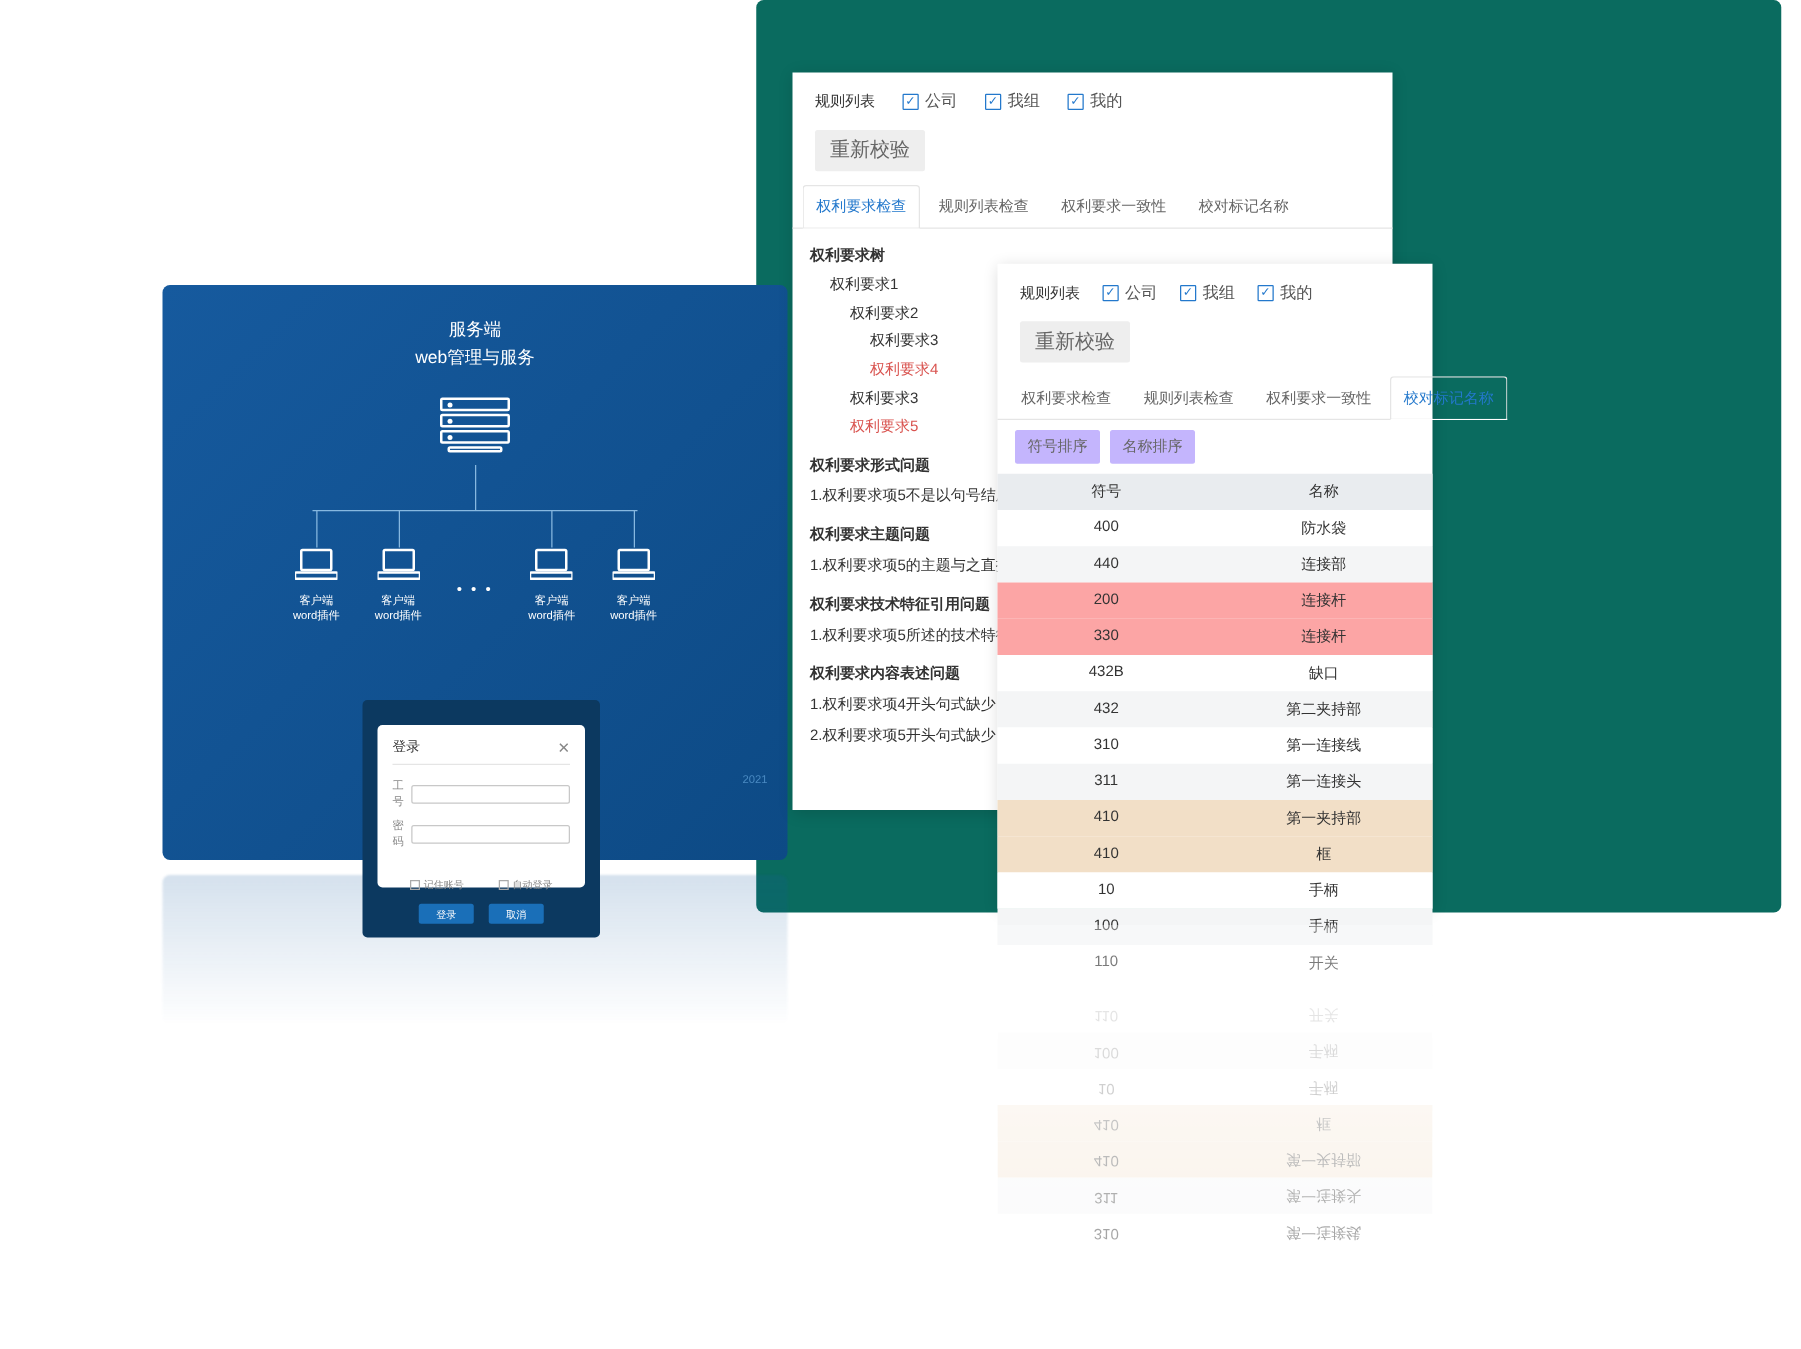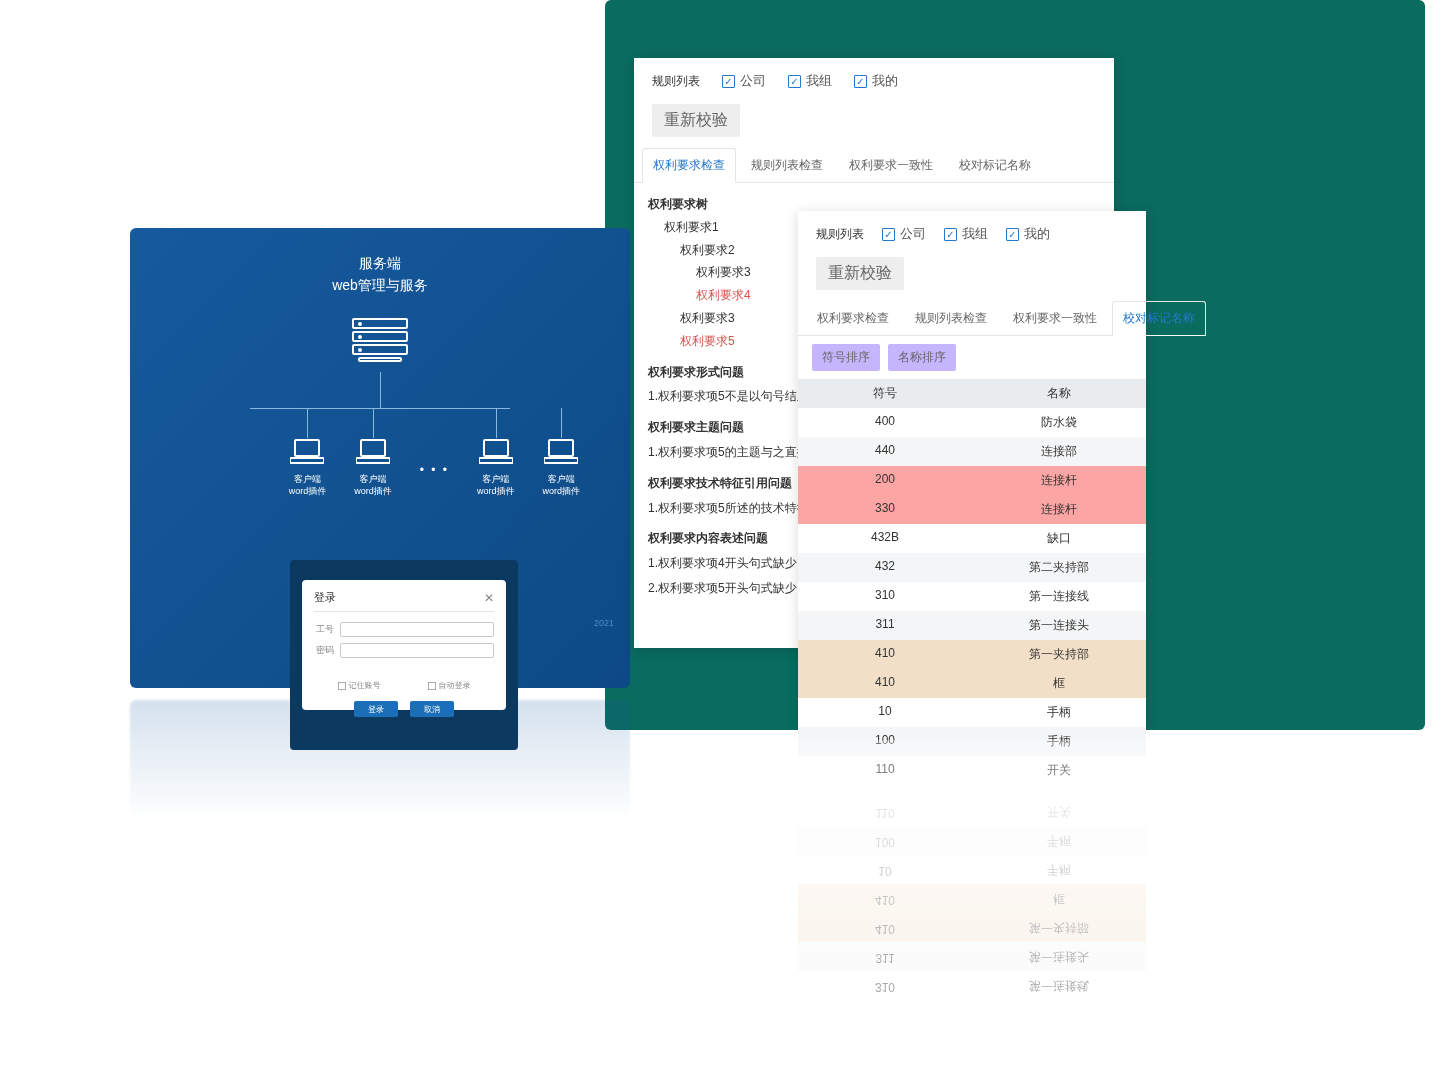--- a/index.html
+++ b/index.html
@@ -7,28 +7,28 @@
 .teal-bg{position:absolute;left:605px;top:0;width:820px;height:730px;background:#0a6b5f;border-radius:6px}
 .blue-card{position:absolute;left:130px;top:228px;width:500px;height:460px;background:linear-gradient(135deg,#165a9e 0%,#0d4a85 100%);border-radius:6px}
 .blue-card .title{text-align:center;color:#fff;font-size:14px;padding-top:24px;line-height:1.6}
 .diagram{position:absolute;left:0;right:0;top:90px;height:280px}
 .server{position:absolute;left:50%;transform:translateX(-50%);top:0;width:56px;height:42px}
 .rack{width:56px;height:11px;border:2px solid #fff;border-radius:2px;margin-bottom:2px;position:relative}
 .rack:after{content:"";position:absolute;left:4px;top:2px;width:4px;height:4px;border-radius:50%;background:#fff}
 .server-base{width:44px;height:5px;border:2px solid #fff;border-radius:2px;margin:2px auto 0}
 .vline{position:absolute;left:50%;top:54px;width:1px;height:36px;background:#87b8e0}
 .hline{position:absolute;left:145px;right:n;top:90px;width:260px;height:1px;background:#87b8e0}
-.clients{position:absolute;left:0;right:0;top:90px;display:flex;justify-content:flex-end;gap:28px;padding:0 50px}
+.clients{position:absolute;left:0;right:0;top:90px;display:flex;justify-content:center;gap:28px;padding:0 50px}
 .client{text-align:center;position:relative}
 .client .cv{position:absolute;left:50%;top:0;width:1px;height:30px;background:#87b8e0}
 .client svg{width:34px;height:28px;margin-top:30px}
 .dots{color:#fff;font-size:12px;align-self:center;margin-top:35px;letter-spacing:2px}
 .client .lbl{color:#fff;font-size:9px;margin-top:4px;line-height:1.3}
 .copyright{position:absolute;right:16px;bottom:60px;color:#4a8ac2;font-size:9px}
-.login-wrap{position:absolute;left:290px;top:560px;width:228px;height:190px;background:#0c3960;border-radius:4px;padding:12px}
+.login-wrap{position:absolute;left:290px;top:560px;width:190px;height:190px;background:#0c3960;border-radius:4px;padding:12px}
 .login{width:100%;height:calc(100% - 36px);margin-top:8px;background:#fff;border-radius:4px;position:relative;padding:10px 12px}
 .login-head{font-size:11px;color:#333;display:flex;justify-content:space-between;align-items:center;border-bottom:1px solid #e5e5e5;padding-bottom:6px;margin-bottom:10px}
 .login-head .x{color:#888;cursor:pointer;font-size:12px}
 .login-row{display:flex;align-items:center;gap:6px;margin-bottom:6px}
 .login-row label{font-size:9px;color:#888;width:20px;text-align:right}
 .login-row input{flex:1;height:15px;border:1px solid #c8c8c8;border-radius:2px;font-size:9px;padding:0 4px}
 .login-checks{display:flex;justify-content:space-around;margin:22px 0 10px;font-size:8px;color:#888}
 .login-checks span{display:flex;align-items:center;gap:3px}
 .login-checks .cb{width:8px;height:8px;border:1px solid #aaa;display:inline-block}
 .login-btns{display:flex;justify-content:center;gap:12px}

